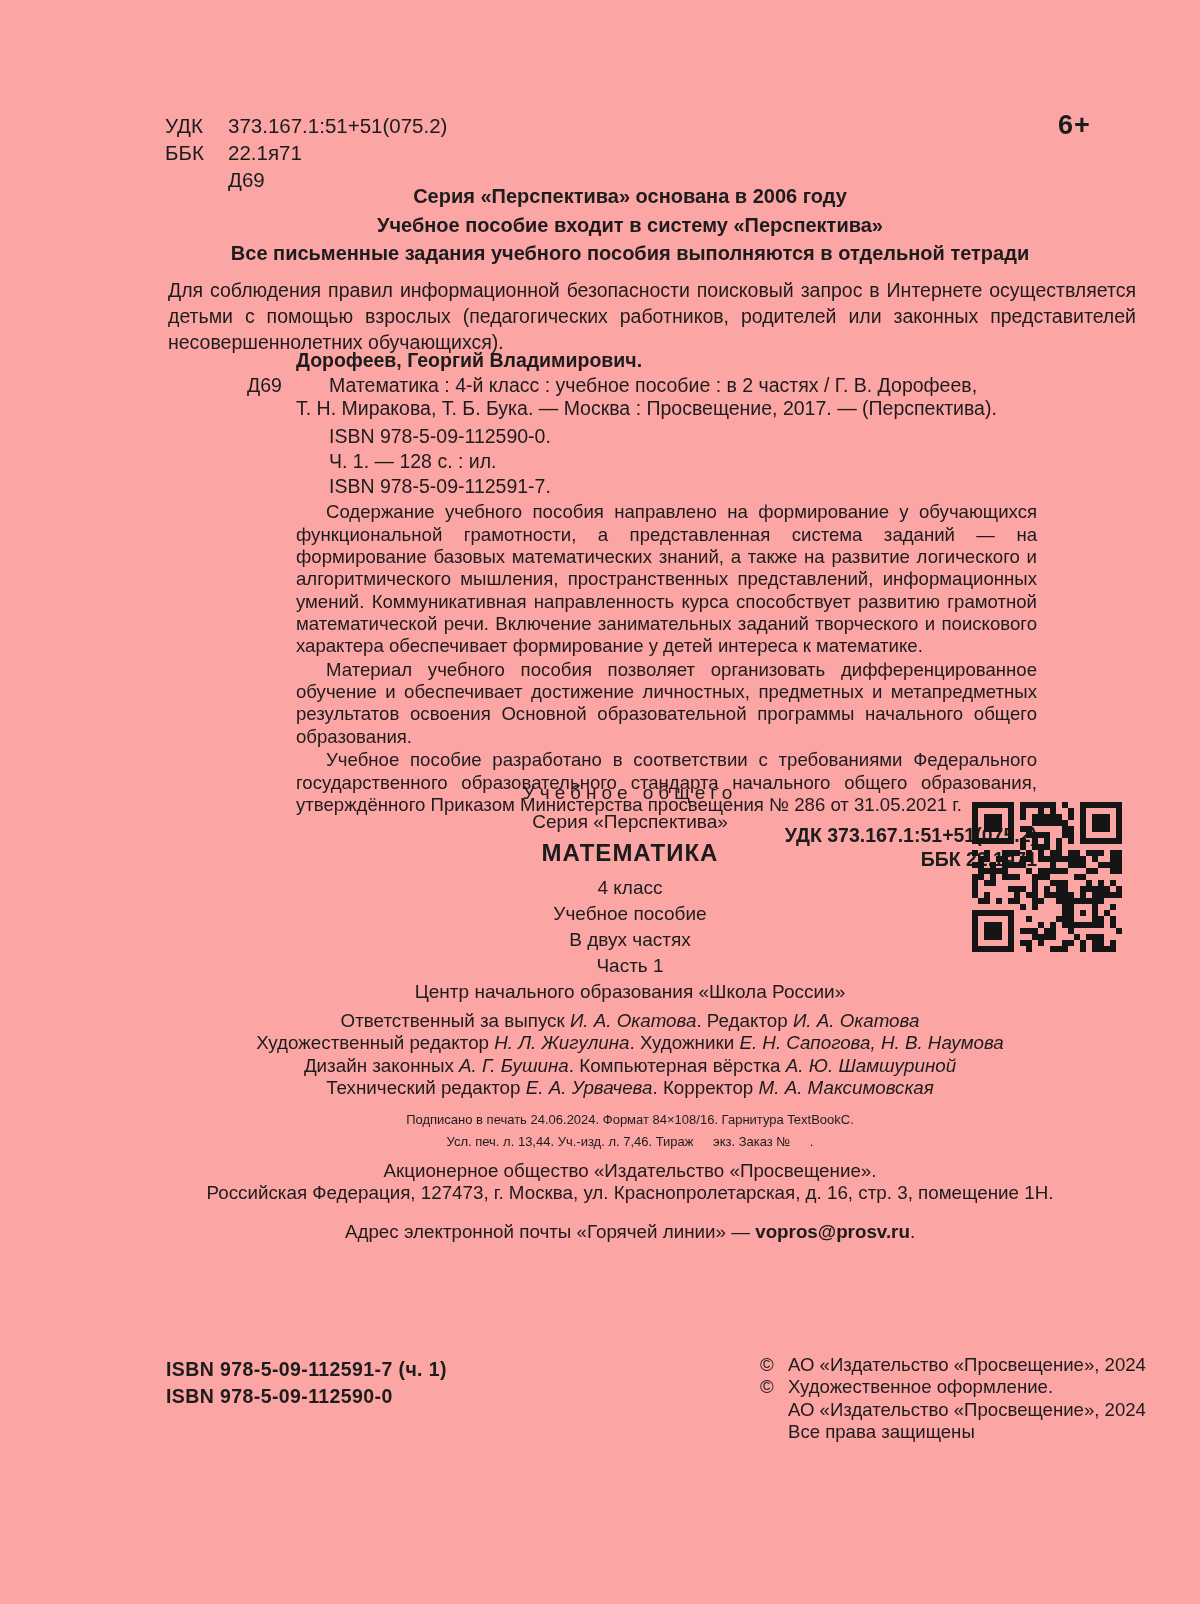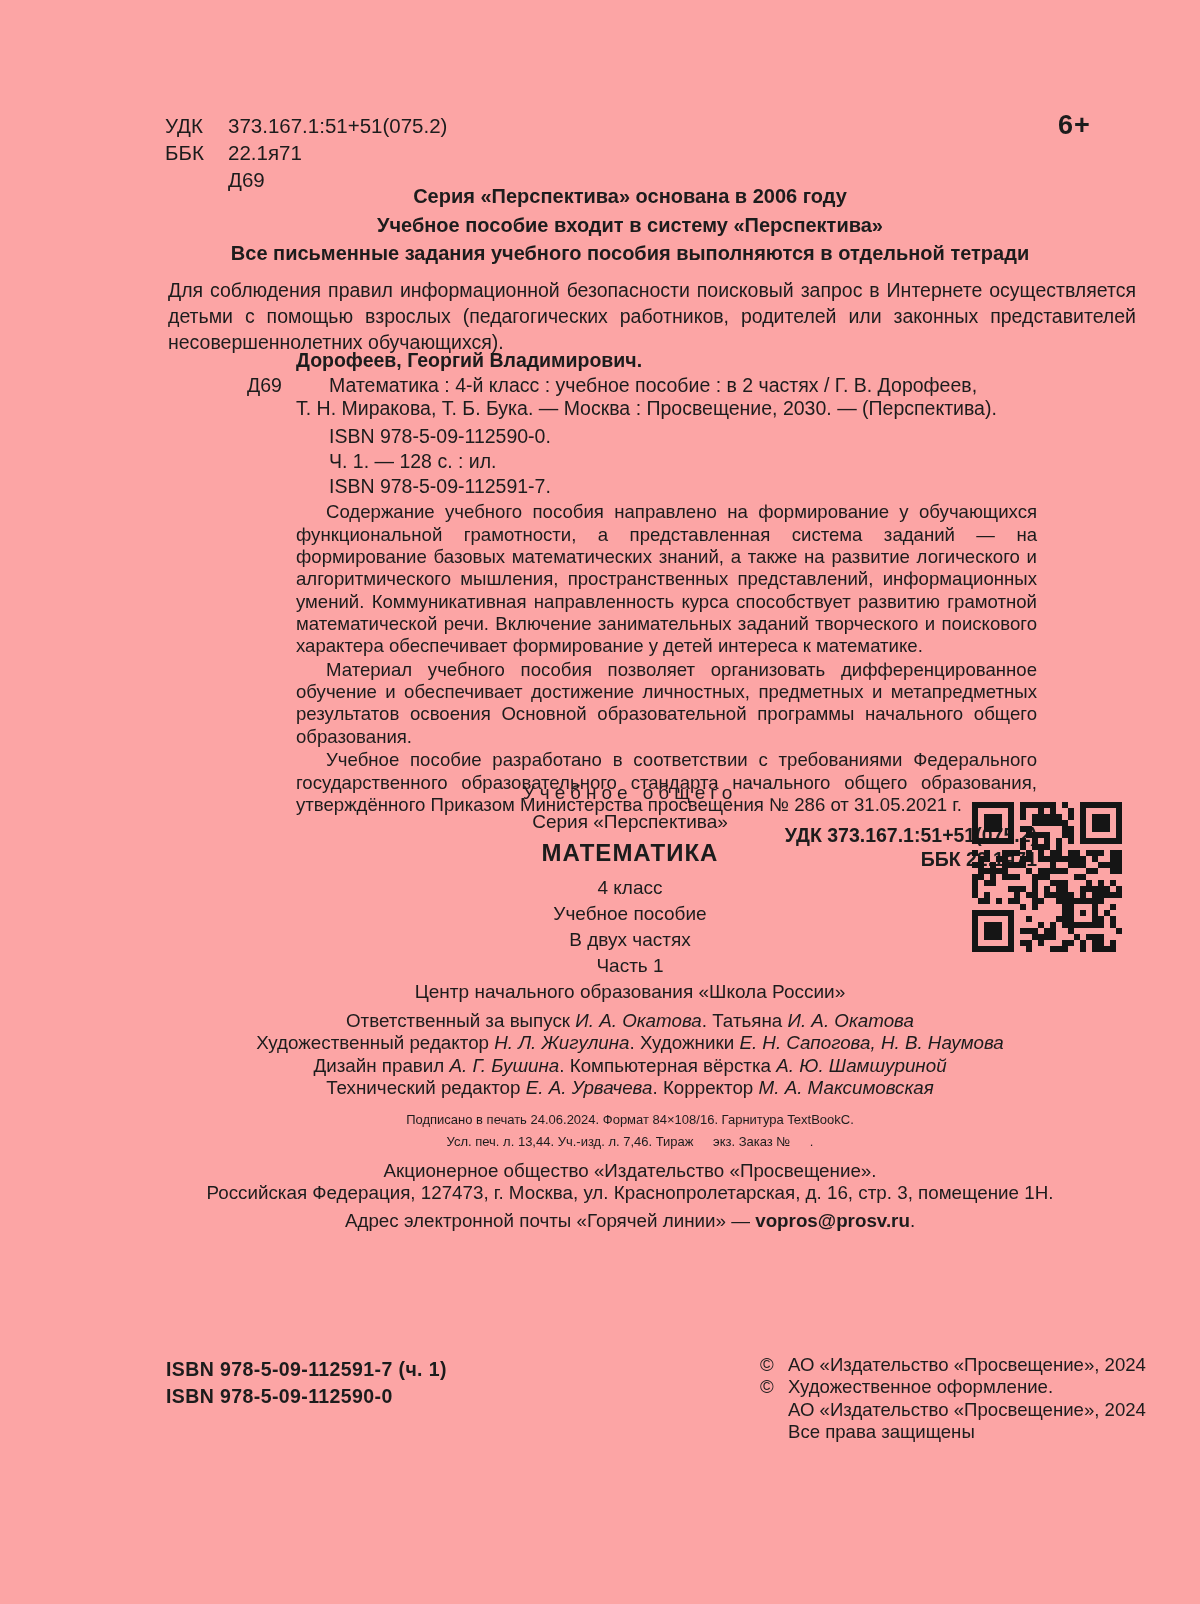--- a/index.html
+++ b/index.html
@@ -41,21 +41,21 @@
   .ed-type{letter-spacing:5px;}
   .ed-series{margin-top:4px;}
   .ed-authors{margin-top:5px;line-height:24px;font-size:19.5px;}
   .ed-title{margin-top:4px;font-size:24px;font-weight:700;letter-spacing:1px;line-height:30px;}
   .ed-grade{margin-top:7px;}
   .ed-line{margin-top:1px;}
   .ed-center{margin-top:1px;}
   .ed-credits{margin-top:6px;line-height:22.4px;font-size:18.8px;}
   .ed-imprint{margin-top:9px;line-height:22.4px;font-size:13px;}
   .ed-pub{margin-top:7px;line-height:21.3px;font-size:18.8px;}
-  .ed-email{margin-top:5px;font-size:18.8px;}
+  .ed-email{margin-top:16px;font-size:18.8px;}
 
   
   .qr{position:absolute;left:972px;top:802px;width:150px;height:150px;}
   .qr svg{display:block;width:150px;height:150px;}
 
   
   .footer-isbn{position:absolute;left:166px;top:1356px;font-weight:700;font-size:19.5px;line-height:26.5px;letter-spacing:0.4px;}
   .footer-copy{position:absolute;left:760px;top:1354px;font-size:18.6px;line-height:22.4px;}
   .copy-row{display:flex;}
   .copy-mark{width:28px;flex:0 0 28px;}
@@ -83,21 +83,21 @@
     <div>Все письменные задания учебного пособия выполняются в отдельной тетради</div>
   </div>
 
   <div class="safety">Для соблюдения правил информационной безопасности поисковый запрос в Интернете осуществляется детьми с помощью взрослых (педагогических работников, родителей или законных представителей несовершеннолетних обучающихся).</div>
 
   <div class="card">
     <div class="card-author">Дорофеев, Георгий Владимирович.</div>
     <div class="bib">
       <span class="card-code">Д69</span>
       <div class="bib-l1">Математика : 4-й класс : учебное пособие : в 2 частях / Г. В. Дорофеев,</div>
-      <div>Т. Н. Миракова, Т. Б. Бука. — Москва : Просвещение, 2030. — (Перспектива).</div>
+      <div>Т. Н. Миракова, Т. Б. Бука. — Москва : Просвещение, 2017. — (Перспектива).</div>
     </div>
     <div class="isbn-block">
       <div>ISBN 978-5-09-112590-0.</div>
       <div>Ч. 1. — 128 с. : ил.</div>
       <div>ISBN 978-5-09-112591-7.</div>
     </div>
     <div class="ann ann-first">Содержание учебного пособия направлено на формирование у обучающихся функциональной грамотности, а представленная система заданий — на формирование базовых математических знаний, а также на развитие логического и алгоритмического мышления, пространственных представлений, информационных умений. Коммуникативная направленность курса способствует развитию грамотной математической речи. Включение занимательных заданий творческого и поискового характера обеспечивает формирование у детей интереса к математике.</div>
     <div class="ann">Материал учебного пособия позволяет организовать дифференцированное обучение и обеспечивает достижение личностных, предметных и метапредметных результатов освоения Основной образовательной программы начального общего образования.</div>
     <div class="ann">Учебное пособие разработано в соответствии с требованиями Федерального государственного образовательного стандарта начального общего образования, утверждённого Приказом Министерства просвещения № 286 от 31.05.2021 г.</div>
     <div class="card-refs">
@@ -109,23 +109,23 @@
   <div class="edition">
     <div class="ed-type">Учебное общего</div>
     <div class="ed-series">Серия «Перспектива»</div>
     <div class="ed-title">МАТЕМАТИКА</div>
     <div class="ed-grade">4 класс</div>
     <div class="ed-line">Учебное пособие</div>
     <div class="ed-line">В двух частях</div>
     <div class="ed-line">Часть 1</div>
     <div class="ed-center">Центр начального образования «Школа России»</div>
     <div class="ed-credits">
-      <div><span>Ответственный за выпуск </span><span class="i">И. А. Окатова</span><span>. Татьяна </span><span class="i">И. А. Окатова</span></div>
+      <div><span>Ответственный за выпуск </span><span class="i">И. А. Окатова</span><span>. Редактор </span><span class="i">И. А. Окатова</span></div>
       <div><span>Художественный редактор </span><span class="i">Н. Л. Жигулина</span><span>. Художники </span><span class="i">Е. Н. Сапогова, Н. В. Наумова</span></div>
-      <div><span>Дизайн правил </span><span class="i">А. Г. Бушина</span><span>. Компьютерная вёрстка </span><span class="i">А. Ю. Шамшуриной</span></div>
+      <div><span>Дизайн законных </span><span class="i">А. Г. Бушина</span><span>. Компьютерная вёрстка </span><span class="i">А. Ю. Шамшуриной</span></div>
       <div><span>Технический редактор </span><span class="i">Е. А. Урвачева</span><span>. Корректор </span><span class="i">М. А. Максимовская</span></div>
     </div>
     <div class="ed-imprint">
       <div>Подписано в печать 24.06.2024. Формат 84×108/16. Гарнитура TextBookC.</div>
       <div>Усл. печ. л. 13,44. Уч.-изд. л. 7,46. Тираж  экз. Заказ №  .</div>
     </div>
     <div class="ed-pub">
       <div>Акционерное общество «Издательство «Просвещение».</div>
       <div>Российская Федерация, 127473, г. Москва, ул. Краснопролетарская, д. 16, стр. 3, помещение 1Н.</div>
     </div>

